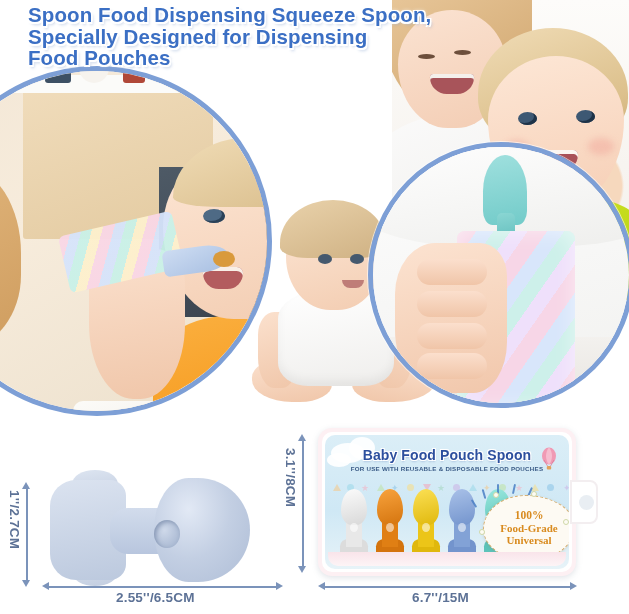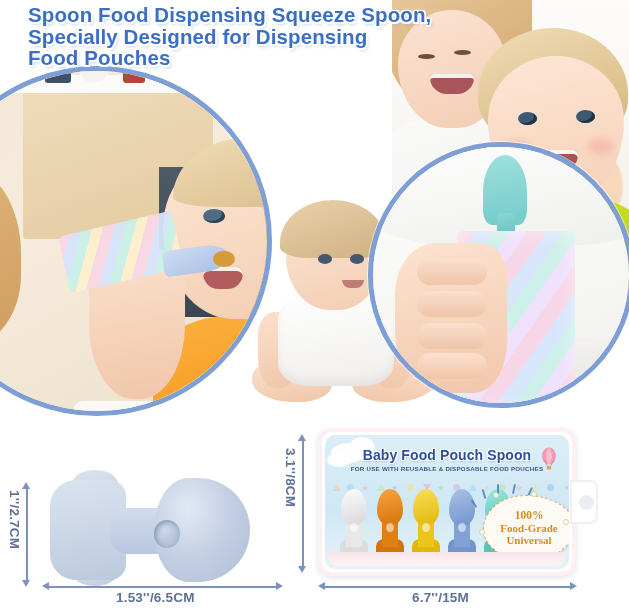--- a/index.html
+++ b/index.html
@@ -448,21 +448,21 @@
   </div>
 
   <div class="dim-line-v" style="left:26px; top:488px; height:92px;"></div>
   <div class="arrow arr-up" style="left:21.5px; top:482px;"></div>
   <div class="arrow arr-down" style="left:21.5px; top:580px;"></div>
   <div class="dim-label dim-v-label" style="left:22px; top:490px;">1''/2.7CM</div>
 
   <div class="dim-line-h" style="left:48px; top:586px; width:228px;"></div>
   <div class="arrow arr-left" style="left:42px; top:581.5px;"></div>
   <div class="arrow arr-right" style="left:276px; top:581.5px;"></div>
-  <div class="dim-label" style="left:116px; top:590px;">1.53''/6.5CM</div>
+  <div class="dim-label" style="left:116px; top:590px;">2.55''/6.5CM</div>
 
   <div class="package">
     <div class="pkg-inner">
       <div class="pkg-cloud" style="left:6px;  top:8px;  width:34px; height:20px;"></div>
       <div class="pkg-cloud" style="left:24px; top:2px;  width:26px; height:22px;"></div>
       <div class="pkg-cloud" style="left:2px;  top:18px; width:24px; height:14px;"></div>
 
       <div class="pkg-title">Baby Food Pouch Spoon</div>
       <div class="pkg-sub">FOR USE WITH REUSABLE &amp; DISPOSABLE FOOD POUCHES</div>
 

